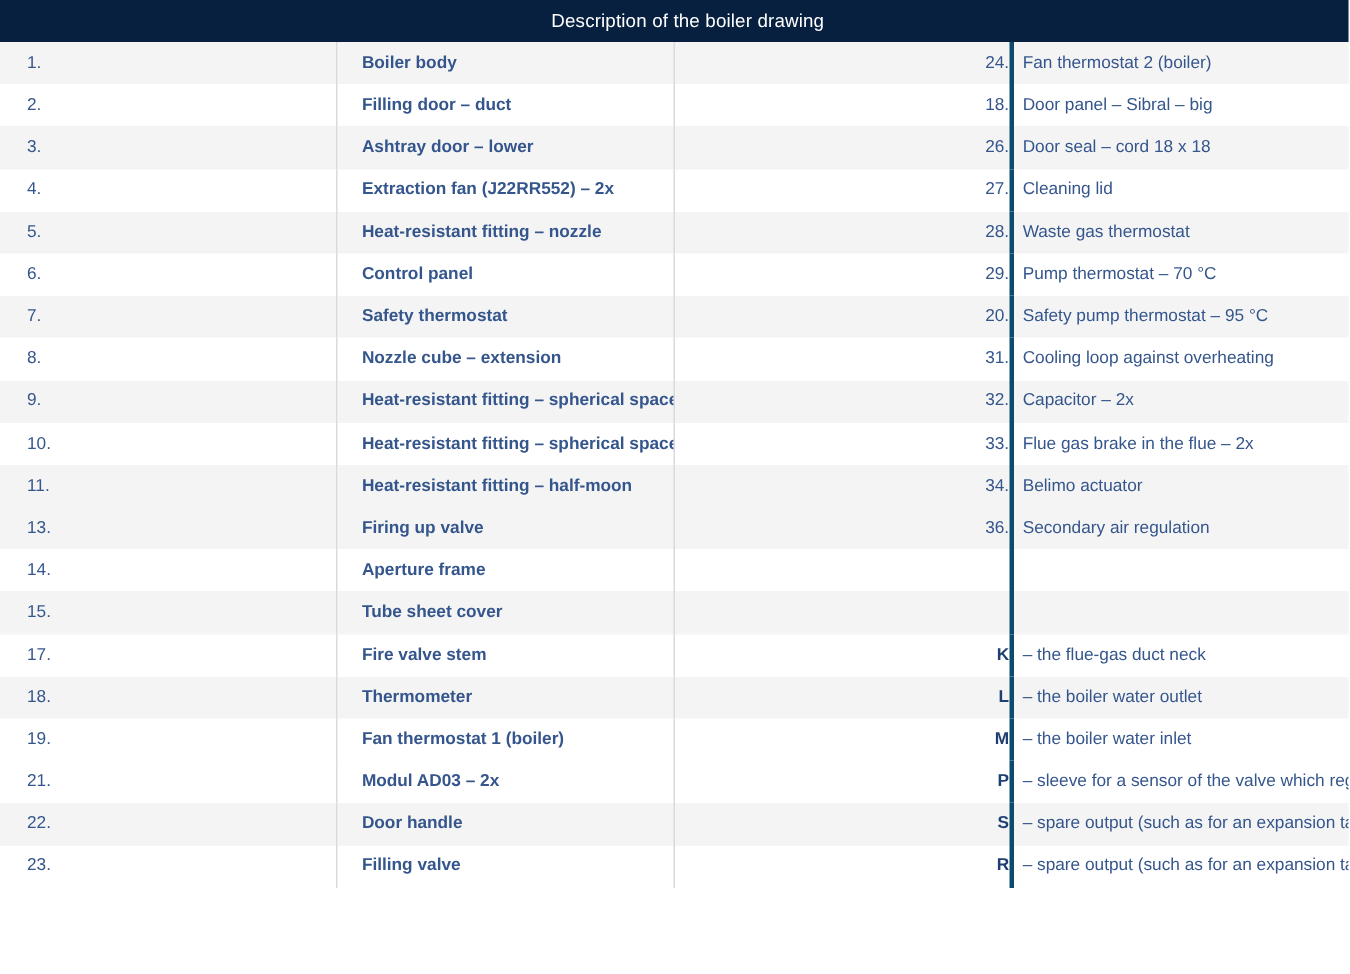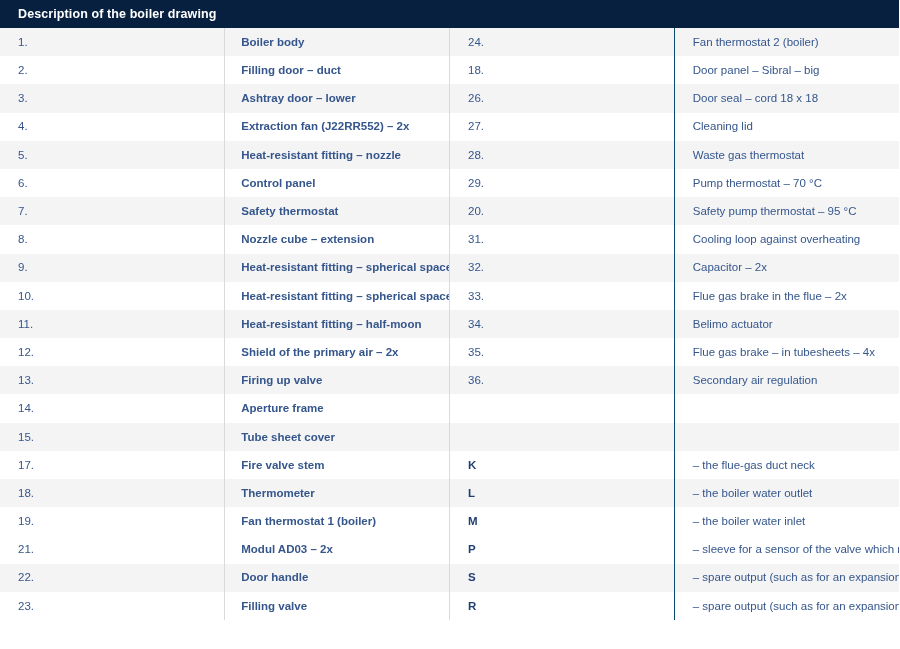--- a/index.html
+++ b/index.html
@@ -20,26 +20,26 @@
     table-layout: fixed;
   }
 
   .title-bar {
     background: #07203f;
     height: 28px;
     box-sizing: border-box;
     padding: 0 0 0 18px;
     color: #ffffff;
     font-size: 12.5px;
-    font-weight: bold;
+    font-weight: normal;
     line-height: 28px;
     letter-spacing: 0.1px;
     white-space: nowrap;
     overflow: hidden;
-    text-align: left;
+    text-align: center;
     vertical-align: middle;
   }
 
   .row {
     height: 28.2px;
   }
   .row.odd  { background: #f4f4f5; }
   .row.even { background: #ffffff; }
 
   .cell {
@@ -62,25 +62,26 @@
     width: 318px;
     padding-left: 16px;
     box-sizing: border-box;
     border-right: 1px solid #d9dade;
     font-weight: bold;
   }
   .c-num2 {
     width: 62px;
     padding-left: 18px;
     box-sizing: border-box;
-    border-right: 1px solid #0c4a6e;
+    border-right: 3px solid #0c4a6e;
+    text-align: right;
   }
   .c-desc2 {
     width: 455px;
-    padding-left: 18px;
+    padding-left: 6px;
     box-sizing: border-box;
     margin-left: 26px;
   }
 
   .bold-key { font-weight: bold; color: #1f3f73; }
 </style>
 </head>
 <body>
 
 <table class="legend-table">
@@ -149,26 +150,20 @@
         <td class="cell c-desc">Heat-resistant fitting – spherical space lower</td>
         <td class="cell c-num2">33.</td>
         <td class="cell c-desc2">Flue gas brake in the flue – 2x</td>
       </tr>
       <tr class="row odd">
         <td class="cell c-num">11.</td>
         <td class="cell c-desc">Heat-resistant fitting – half-moon</td>
         <td class="cell c-num2">34.</td>
         <td class="cell c-desc2">Belimo actuator</td>
       </tr>
-      <tr class="row even">
-        <td class="cell c-num">12.</td>
-        <td class="cell c-desc">Shield of the primary air – 2x</td>
-        <td class="cell c-num2">35.</td>
-        <td class="cell c-desc2">Flue gas brake – in tubesheets – 4x</td>
-      </tr>
       <tr class="row odd">
         <td class="cell c-num">13.</td>
         <td class="cell c-desc">Firing up valve</td>
         <td class="cell c-num2">36.</td>
         <td class="cell c-desc2">Secondary air regulation</td>
       </tr>
       <tr class="row even">
         <td class="cell c-num">14.</td>
         <td class="cell c-desc">Aperture frame</td>
         <td class="cell c-num2"></td>

